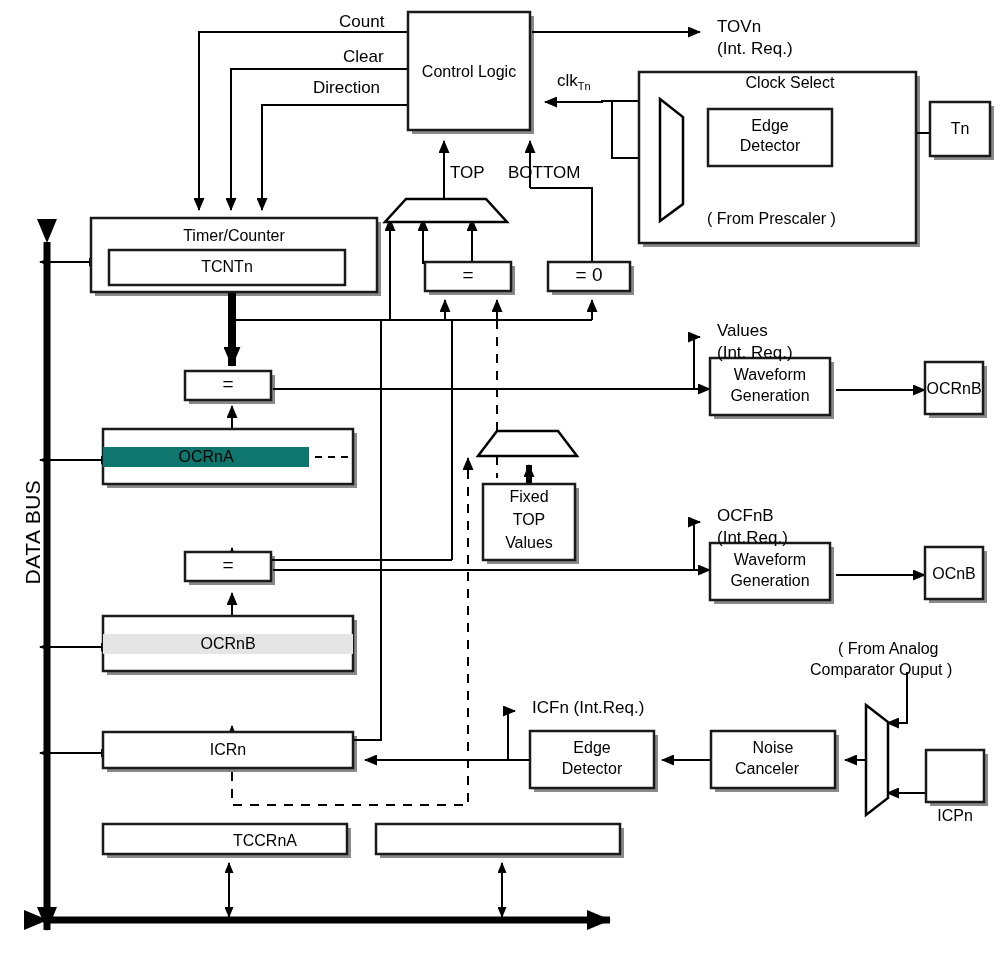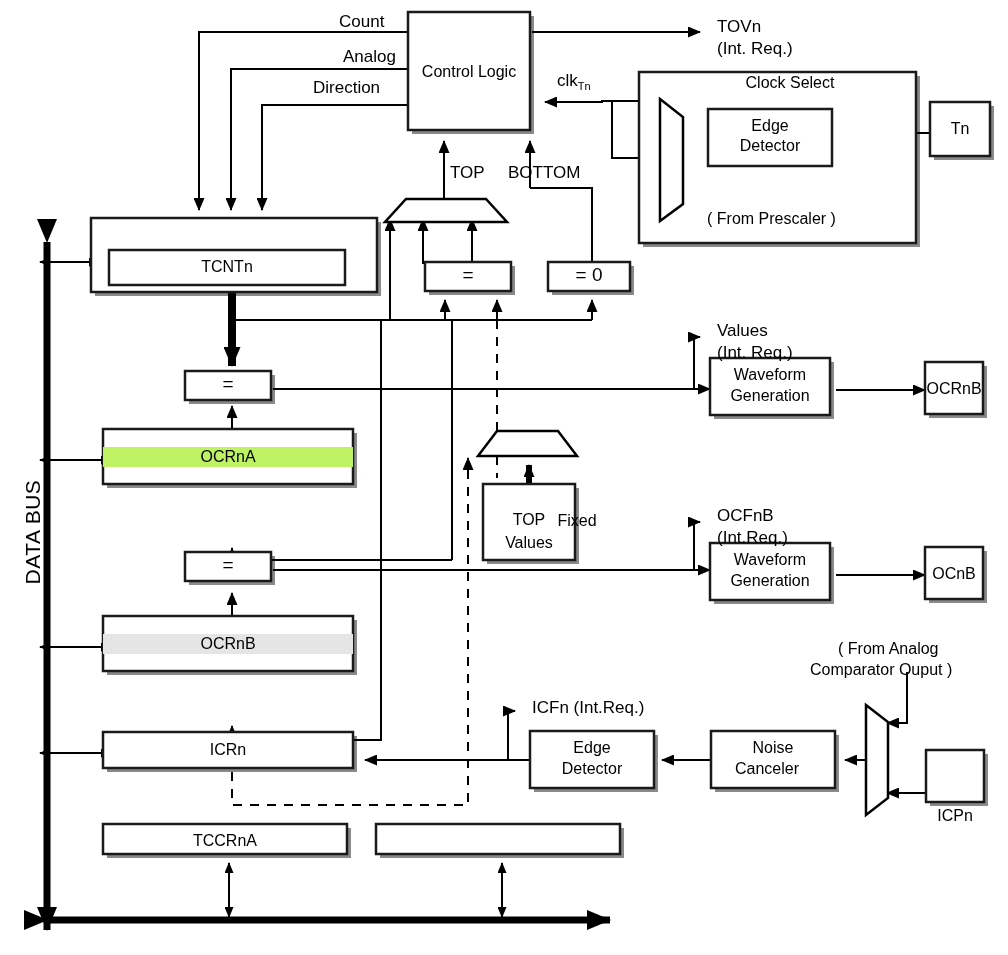--- a/index.html
+++ b/index.html
@@ -212,50 +212,51 @@
 
     <g stroke="#000" fill="none">
       <path d="M47,242 L47,930" stroke-width="7" marker-start="url(#ahbus)" marker-end="url(#ahbus)"></path>
       <path d="M47,920 L610,920" stroke-width="7" marker-start="url(#ahbus)" marker-end="url(#ahbus)"></path>
     </g>
   </svg>
 
   <div class="lbl box-label" style="left:408px;top:63px;width:122px;">Control Logic</div>
 
   <div class="lbl sig" style="left:339px;top:12px;">Count</div>
-  <div class="lbl sig" style="left:343px;top:47px;">Analog</div>
+  <div class="lbl sig" style="left:343px;top:47px;">Clear</div>
   <div class="lbl sig" style="left:313px;top:78px;">Direction</div>
 
   <div class="lbl sig" style="left:717px;top:17px;">TOVn</div>
   <div class="lbl sig" style="left:717px;top:39px;">(Int. Req.)</div>
 
   <div class="lbl sig" style="left:557px;top:71px;"><span>clk</span><span class="sub">Tn</span></div>
 
   <div class="lbl box-label" style="left:639px;top:74px;width:302px;">Clock Select</div>
   <div class="lbl box-label" style="left:708px;top:117px;width:124px;">Edge</div>
   <div class="lbl box-label" style="left:708px;top:137px;width:124px;">Detector</div>
   <div class="lbl box-label" style="left:930px;top:120px;width:60px;">Tn</div>
   <div class="lbl small" style="left:707px;top:210px;">( From Prescaler )</div>
 
   <div class="lbl sig" style="left:450px;top:163px;">TOP</div>
   <div class="lbl sig" style="left:508px;top:163px;">BOTTOM</div>
 
+  <div class="lbl box-label" style="left:91px;top:227px;width:286px;">Timer/Counter</div>
   <div class="lbl box-label" style="left:109px;top:258px;width:236px;">TCNTn</div>
 
   <div class="lbl box-label" style="left:425px;top:266px;width:86px;font-size:19px;">=</div>
   <div class="lbl box-label" style="left:548px;top:266px;width:82px;font-size:19px;">= 0</div>
 
   <div class="lbl box-label" style="left:185px;top:375px;width:86px;font-size:19px;">=</div>
   <div class="lbl box-label" style="left:185px;top:556px;width:86px;font-size:19px;">=</div>
 
-  <div class="lbl box-label" style="left:103px;top:447px;width:250px;background:#bef264;padding:1px 0;">OCRnA</div>
+  <div class="lbl box-label" style="left:103px;top:447px;width:206px;background:#0f766e;padding:1px 0;">OCRnA</div>
   <div class="lbl box-label" style="left:103px;top:634px;width:250px;background:#e5e5e5;padding:1px 0;">OCRnB</div>
   <div class="lbl box-label" style="left:103px;top:741px;width:250px;">ICRn</div>
 
-  <div class="lbl box-label" style="left:483px;top:512px;width:92px;margin-left:48px;">Fixed</div>
+  <div class="lbl box-label" style="left:483px;top:488px;width:92px;">Fixed</div>
   <div class="lbl box-label" style="left:483px;top:511px;width:92px;">TOP</div>
   <div class="lbl box-label" style="left:483px;top:534px;width:92px;">Values</div>
 
   <div class="lbl sig" style="left:717px;top:321px;">Values</div>
   <div class="lbl sig" style="left:717px;top:343px;">(Int. Req.)</div>
   <div class="lbl box-label" style="left:710px;top:366px;width:120px;">Waveform</div>
   <div class="lbl box-label" style="left:710px;top:387px;width:120px;">Generation</div>
   <div class="lbl box-label" style="left:925px;top:380px;width:58px;">OCRnB</div>
 
   <div class="lbl sig" style="left:717px;top:506px;">OCFnB</div>
@@ -267,17 +268,17 @@
   <div class="lbl sig" style="left:532px;top:698px;">ICFn  (Int.Req.)</div>
   <div class="lbl box-label" style="left:530px;top:739px;width:124px;">Edge</div>
   <div class="lbl box-label" style="left:530px;top:760px;width:124px;">Detector</div>
   <div class="lbl box-label" style="left:711px;top:739px;width:124px;">Noise</div>
   <div class="lbl box-label" style="left:711px;top:760px;width:112px;">Canceler</div>
   <div class="lbl box-label" style="left:926px;top:768px;width:58px;margin-top:39px;">ICPn</div>
 
   <div class="lbl small" style="left:838px;top:640px;">( From Analog</div>
   <div class="lbl small" style="left:810px;top:661px;">Comparator Ouput )</div>
 
-  <div class="lbl box-label" style="left:103px;top:832px;width:244px;">TCCRnA</div>
+  <div class="lbl box-label" style="left:103px;top:832px;width:244px;padding-left:40px;">TCCRnA</div>
 
   <div id="databus-label" class="lbl">DATA BUS</div>
 
 </div>
 
 </body></html>

